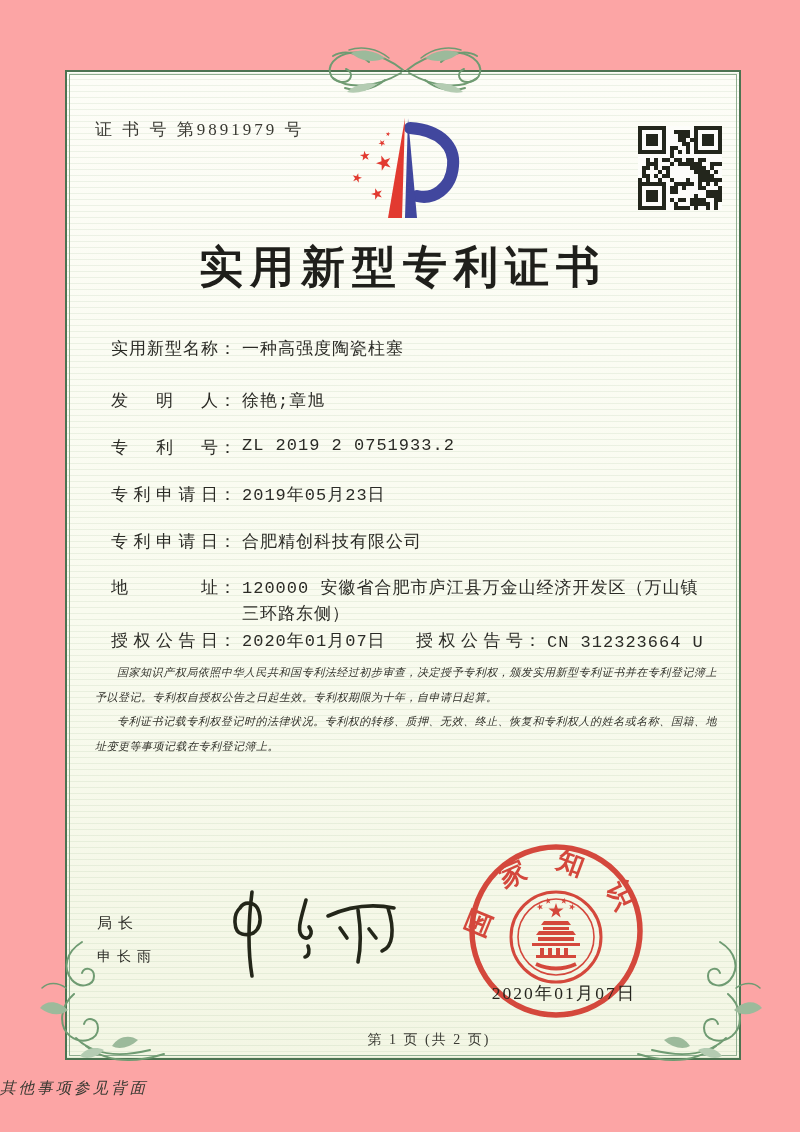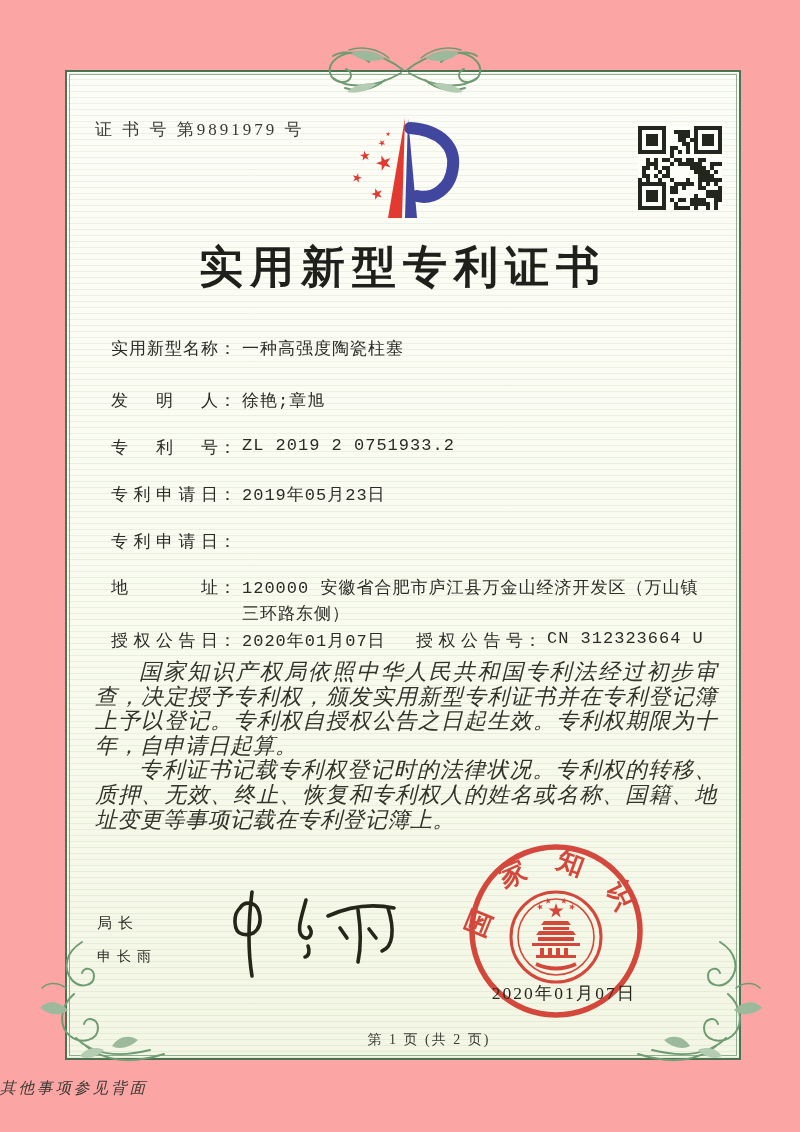--- a/index.html
+++ b/index.html
@@ -30,24 +30,24 @@
   }
   .field-row{left:111px;width:622px;font-size:17px;letter-spacing:1px;display:flex;align-items:flex-start;font-family:Liberation Mono, monospace;}
   .flabel{
     display:inline-block;width:108px;flex:0 0 108px;
     text-align:justify;text-align-last:justify;color:#2b2b26;
   }
   .fcolon{flex:0 0 auto;}
   .fvalue{margin-left:5px;white-space:nowrap;}
   .fvalue-block{margin-left:5px;line-height:26px;}
   .fvalue-block span{display:block;white-space:nowrap;}
-  .grp2{position:absolute;left:305px;top:0;display:flex;}
+  .grp2{position:absolute;left:305px;top:0;display:flex;align-items:flex-end;}
   .body-text{
     left:95px;top:660px;width:622px;
-    font-size:22px;line-height:24.6px;color:#33332c;
+    font-size:11px;line-height:24.6px;color:#33332c;
     font-style:italic;text-align:justify;letter-spacing:0.5px;
   }
   .body-text p{margin:0;text-indent:2em;}
   .officer-title{left:97px;top:914px;font-size:15px;letter-spacing:6px;color:#2b2b26;}
   .officer-name{left:97px;top:948px;font-size:14px;letter-spacing:6px;color:#2b2b26;}
   .seal-date{
     left:478px;top:981px;width:172px;text-align:center;
     font-size:17.5px;letter-spacing:2px;color:#26261f;pointer-events:none;
   }
   .page-number{left:65px;top:1031px;width:728px;text-align:center;font-size:14px;letter-spacing:2px;color:#3a3a33;}
@@ -369,20 +369,21 @@
     <span class="fvalue">ZL 2019 2 0751933.2</span>
   </div>
   <div class="abs field-row" style="top:483px">
     <span class="flabel">专利申请日</span>
       <span class="fcolon">：</span>
     <span class="fvalue">2019年05月23日</span>
   </div>
   <div class="abs field-row" style="top:530px">
     <span class="flabel">专利申请日</span>
       <span class="fcolon">：</span>
+    <span class="fvalue">合肥精创科技有限公司</span>
   </div>
   <div class="abs field-row" style="top:576px">
     <span class="flabel">地址</span>
       <span class="fcolon">：</span>
     <span class="fvalue-block">
       <span>120000 安徽省合肥市庐江县万金山经济开发区（万山镇</span>
       <span>三环路东侧）</span>
     </span>
   </div>
   <div class="abs field-row" style="top:629px;position:absolute">

